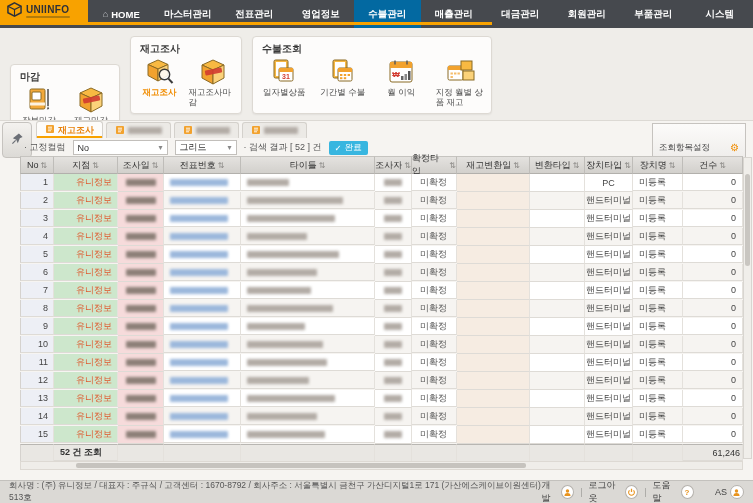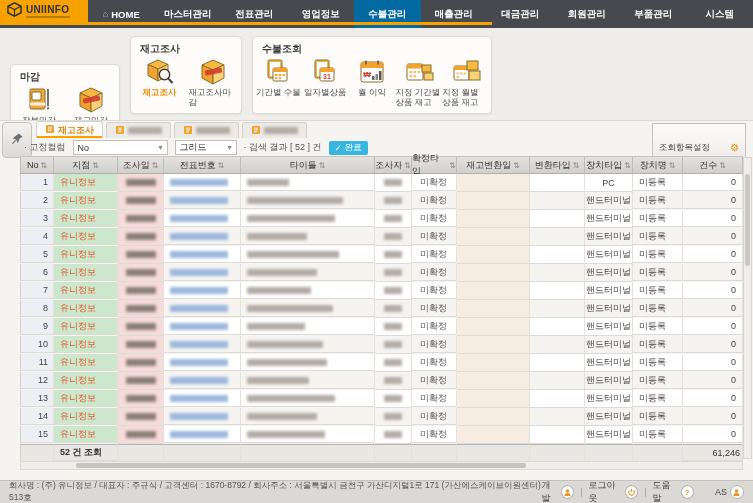--- a/index.html
+++ b/index.html
@@ -62,21 +62,21 @@
   .grid-row{display:grid;grid-template-columns:34px 64px 46px 77px 134px 37px 45px 73px 55px 48px 50px 60px;}
   .th{height:16px;background:linear-gradient(#e4e2df,#d2d0cc);border-right:1px solid #bfbdb9;border-bottom:1px solid #b2b0ac;
       border-top:1px solid #c6c4c0;display:flex;align-items:center;justify-content:center;gap:2px;font-size:9px;color:#333;cursor:pointer;}
   .th:first-child{border-left:1px solid #bfbdb9;}
   .sort{color:#8a8885;font-size:8px;}
   .td{height:17px;border-bottom:1px solid #dedbd6;border-right:1px solid #e4e1dc;display:flex;align-items:center;
       font-size:9px;color:#444;background:#fff;overflow:hidden;box-sizing:content-box;}
   .grid-row .td:first-child{border-left:1px solid #d5d2ce;}
   .row:nth-child(even) .td{background:#f6f4f1;}
   .td.c-no{background:#edeff5 !important;justify-content:flex-end;padding-right:5px;box-sizing:border-box;}
-  .td.c-branch{background:#cde7cc !important;padding-left:6px;box-sizing:border-box;color:#df562b;}
+  .td.c-branch{background:#cde7cc !important;padding-left:22px;box-sizing:border-box;color:#df562b;}
   .td.c-date{background:#f6dbdb !important;justify-content:center;}
   .td.c-slip{padding-left:6px;box-sizing:border-box;}
   .td.c-title{padding-left:6px;box-sizing:border-box;}
   .td.c-insp{justify-content:center;}
   .td.c-confirm{padding-left:8px;box-sizing:border-box;color:#555;}
   .td.c-convdate{background:#f6ece2 !important;}
   .td.c-dev{justify-content:center;}
   .td.c-devname{padding-left:6px;box-sizing:border-box;}
   .td.c-count{justify-content:flex-end;padding-right:6px;box-sizing:border-box;}
   .bar{height:7px;border-radius:1px;filter:blur(1.6px);}
@@ -209,68 +209,52 @@
       </div>
       <div class="card g2">
         <div class="card-title">수불조회</div>
         <div class="card-items">
           <div class="ribbon-item">
             <span class="ric"><svg width="30" height="28" viewBox="0 0 30 28">
                 <rect x="5" y="2" width="14" height="18" rx="1.5" fill="#f6b844" stroke="#8a6a25"></rect>
                 <rect x="7" y="4" width="10" height="14" fill="#fff"></rect>
                 <rect x="10" y="10" width="14" height="13" rx="1.5" fill="#fff" stroke="#8a6a25"></rect>
                 <rect x="10" y="10" width="14" height="4" fill="#f2a22e"></rect>
+                <text x="17" y="21" font-size="7" text-anchor="middle" fill="#d23b2f" font-weight="bold" font-family="Liberation Sans,sans-serif">31</text>
+              </svg></span>
+            <span class="rlbl">일자별상품</span>
+          </div>
+          <div class="ribbon-item">
+            <span class="ric"><svg width="30" height="28" viewBox="0 0 30 28">
+                <rect x="5" y="2" width="14" height="18" rx="1.5" fill="#f6b844" stroke="#8a6a25"></rect>
+                <rect x="7" y="4" width="10" height="14" fill="#fff"></rect>
+                <rect x="10" y="10" width="14" height="13" rx="1.5" fill="#fff" stroke="#8a6a25"></rect>
+                <rect x="10" y="10" width="14" height="4" fill="#f2a22e"></rect>
                 <g fill="#f2a22e">
                   <rect x="12" y="16" width="2.4" height="2"></rect>
                   <rect x="15.8" y="16" width="2.4" height="2"></rect>
                   <rect x="19.6" y="16" width="2.4" height="2"></rect>
                   <rect x="12" y="19.2" width="2.4" height="2"></rect>
                   <rect x="15.8" y="19.2" width="2.4" height="2"></rect>
                 </g>
               </svg></span>
             <span class="rlbl">기간별 수불</span>
-          </div>
-          <div class="ribbon-item">
-            <span class="ric"><svg width="30" height="28" viewBox="0 0 30 28">
-                <rect x="5" y="2" width="14" height="18" rx="1.5" fill="#f6b844" stroke="#8a6a25"></rect>
-                <rect x="7" y="4" width="10" height="14" fill="#fff"></rect>
-                <rect x="10" y="10" width="14" height="13" rx="1.5" fill="#fff" stroke="#8a6a25"></rect>
-                <rect x="10" y="10" width="14" height="4" fill="#f2a22e"></rect>
-                <text x="17" y="21" font-size="7" text-anchor="middle" fill="#d23b2f" font-weight="bold" font-family="Liberation Sans,sans-serif">31</text>
-              </svg></span>
-            <span class="rlbl">일자별상품</span>
           </div>
           <div class="ribbon-item">
             <span class="ric"><svg width="30" height="28" viewBox="0 0 30 28">
                 <rect x="4" y="4" width="22" height="20" rx="2" fill="#fff" stroke="#8a6a25"></rect>
                 <rect x="4" y="4" width="22" height="6" fill="#f2a22e"></rect>
                 <line x1="9" y1="2.5" x2="9" y2="6.5" stroke="#555" stroke-width="1.4"></line>
                 <line x1="21" y1="2.5" x2="21" y2="6.5" stroke="#555" stroke-width="1.4"></line>
                 <text x="10" y="19" font-size="8" text-anchor="middle" fill="#d23b2f" font-weight="bold" font-family="Liberation Sans,sans-serif">₩</text>
                 <rect x="15" y="18" width="2.5" height="4" fill="#666"></rect>
                 <rect x="18.5" y="16" width="2.5" height="6" fill="#888"></rect>
                 <rect x="22" y="13" width="2.5" height="9" fill="#555"></rect>
               </svg></span>
             <span class="rlbl">월 이익</span>
-          </div>
-          <div class="ribbon-item">
-            <span class="ric"><svg width="30" height="28" viewBox="0 0 30 28">
-                <rect x="3" y="6" width="16" height="16" rx="1.5" fill="#fff" stroke="#8a6a25"></rect>
-                <rect x="3" y="6" width="16" height="4.5" fill="#f2a22e"></rect>
-                <g fill="#f2a22e" opacity=".7">
-                  <rect x="5.5" y="13" width="2.6" height="2.2"></rect>
-                  <rect x="9.5" y="13" width="2.6" height="2.2"></rect>
-                  <rect x="13.5" y="13" width="2.6" height="2.2"></rect>
-                  <rect x="5.5" y="17" width="2.6" height="2.2"></rect>
-                  <rect x="9.5" y="17" width="2.6" height="2.2"></rect>
-                </g>
-                <rect x="18" y="7" width="9" height="7" fill="#f8b942" stroke="#8a6a25"></rect>
-                <rect x="20" y="15" width="9" height="7" fill="#fbd27a" stroke="#8a6a25"></rect>
-              </svg></span>
-            <span class="rlbl">지정 기간별 상품 재고</span>
           </div>
           <div class="ribbon-item">
             <span class="ric"><svg width="30" height="28" viewBox="0 0 30 28">
                 <rect x="3" y="8" width="15" height="14" rx="1.5" fill="#fff" stroke="#8a6a25"></rect>
                 <rect x="3" y="8" width="15" height="4" fill="#f2a22e"></rect>
                 <g fill="#f2a22e" opacity=".7">
                   <rect x="5.5" y="14.5" width="2.4" height="2"></rect>
                   <rect x="9" y="14.5" width="2.4" height="2"></rect>
                   <rect x="12.5" y="14.5" width="2.4" height="2"></rect>
                   <rect x="5.5" y="18" width="2.4" height="2"></rect>

